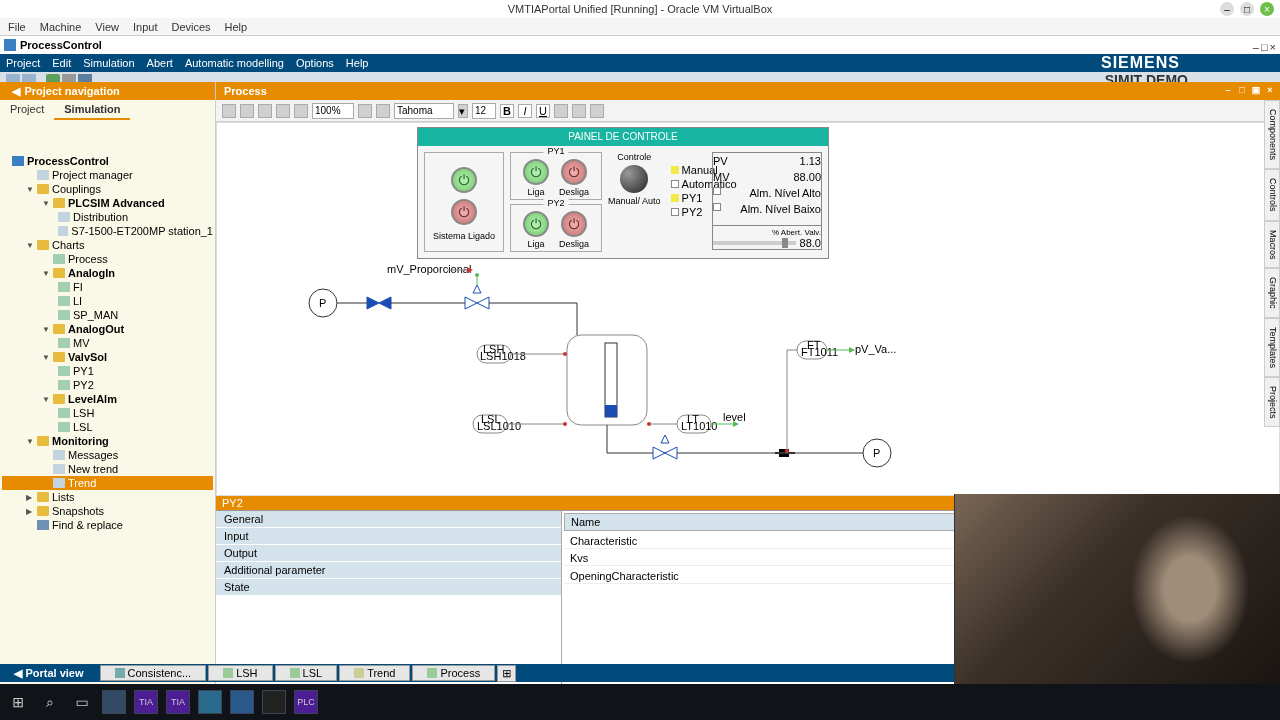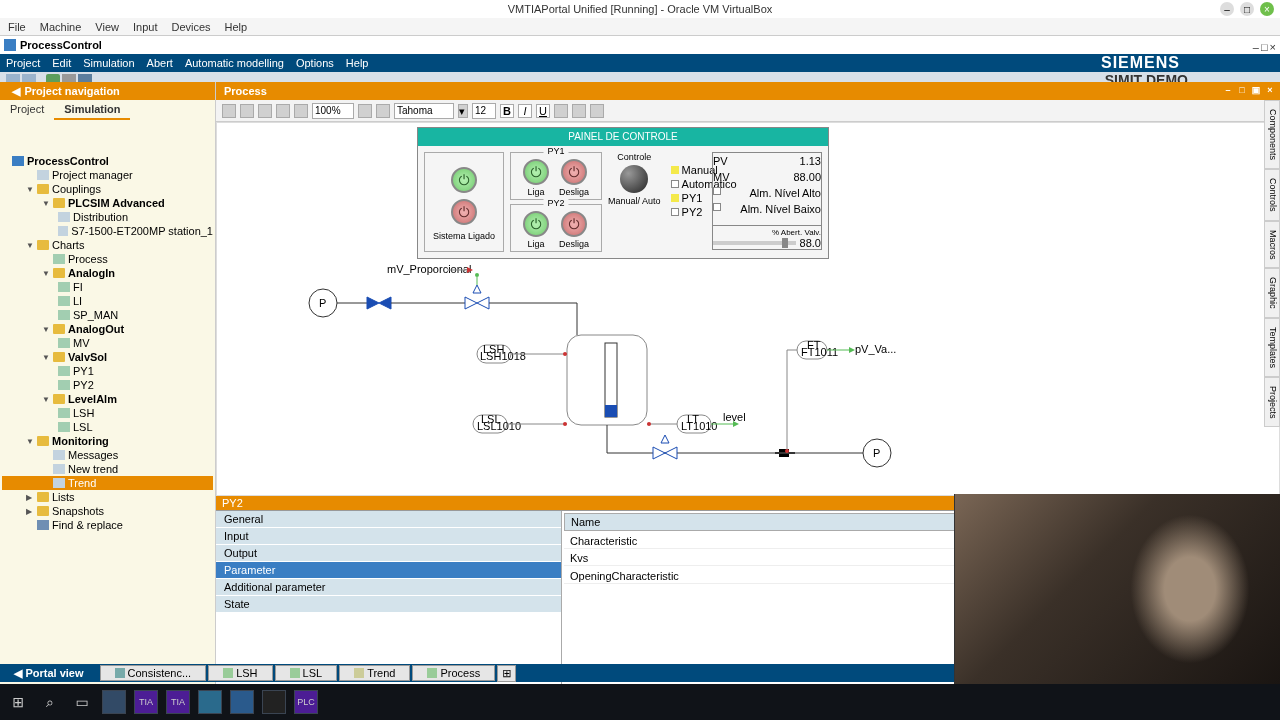--- a/index.html
+++ b/index.html
@@ -458,21 +458,20 @@
           <div class="pt active">Properties</div>
           <div class="pt">Diagnostics</div>
           <div class="pt" style="padding:0 4px;background:#e78b00;color:#fff">▾</div>
         </div>
       </div>
       <div class="prop-panel">
         <div class="prop-left">
           <div class="sect">General</div>
           <div class="sect">Input</div>
           <div class="sect">Output</div>
-          <div class="sect active">Parameter</div>
           <div class="sect">Additional parameter</div>
           <div class="sect">State</div>
         </div>
         <div class="prop-right">
           <table class="prop-table">
             <tbody>
                 <tr>
                   <th>Name</th>
                   <th colspan="2">Value</th>
                 </tr>

